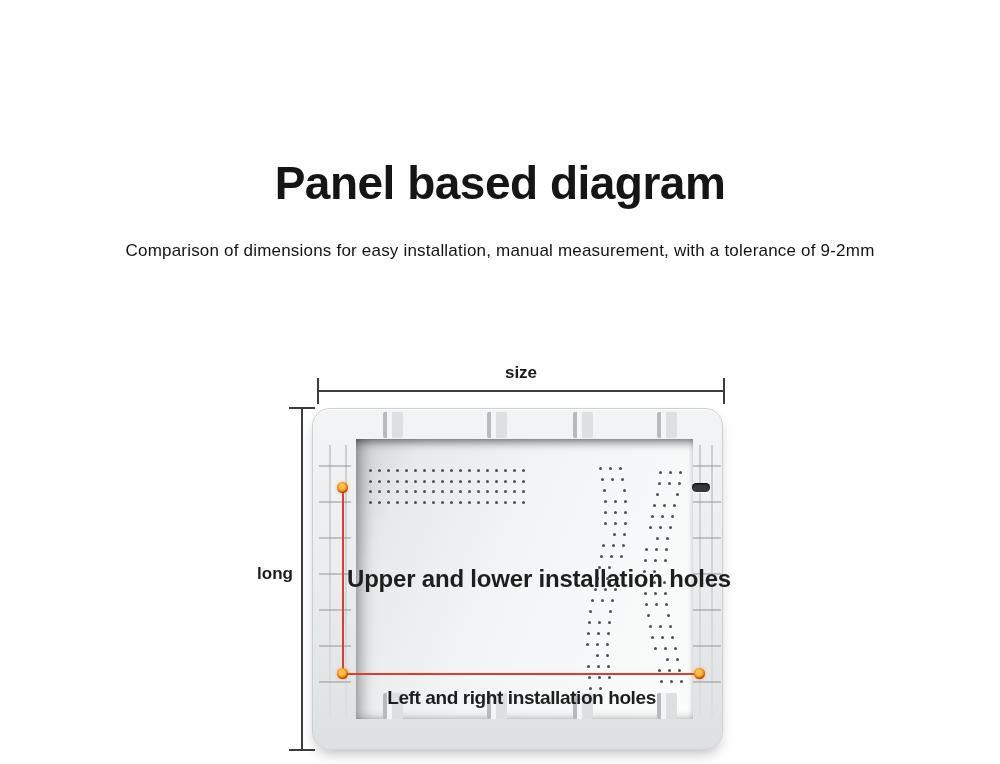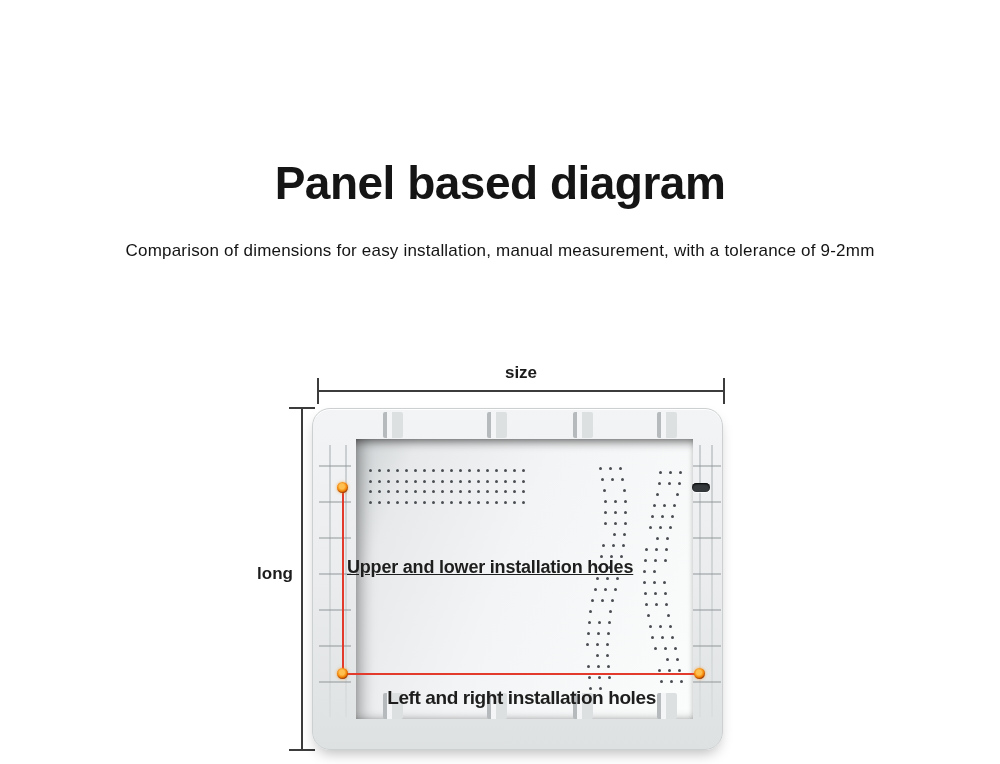--- a/index.html
+++ b/index.html
@@ -52,21 +52,21 @@
   .red-v{position:absolute;left:29px;top:79px;width:2px;height:186px;background:var(--measure,#e23b2e);}
   .red-h{position:absolute;left:30px;top:264px;width:357px;height:2px;background:var(--measure,#e23b2e);}
   .hole-marker{position:absolute;width:11px;height:11px;border-radius:50%;
         background:radial-gradient(circle at 45% 40%, #ffc050 0 28%, #f07e00 55%, #7a1c06 78%, #35100a 100%);
         box-shadow:0 0 3px rgba(255,140,0,0.7);}
   .slot-oval{position:absolute;left:379px;top:74px;width:18px;height:9px;border-radius:5px;
         background:var(--slot,#35393c);box-shadow:inset 0 1px 2px #000, 0 1px 1px rgba(255,255,255,0.8);}
 
   
   .ann{position:absolute;font-weight:bold;color:#1e1e1e;white-space:nowrap;}
-  .ann-upper{left:34px;top:148px;font-size:18px;letter-spacing:-0.2px;text-decoration:underline;}
+  .ann-upper{left:34px;top:156px;font-size:24px;letter-spacing:-0.2px;}
   .ann-lower{left:30px;top:278px;width:357px;text-align:center;font-size:19px;letter-spacing:-0.4px;}
 </style>
 </head>
 <body style="--dim: #3c3c3c; --measure: #e23b2e; --hole-dot: #4a4e52; --slot: #35393c;">
 
 <div class="page">
 
   <h1 class="title">Panel based diagram</h1>
 
   <div class="subtitle">

